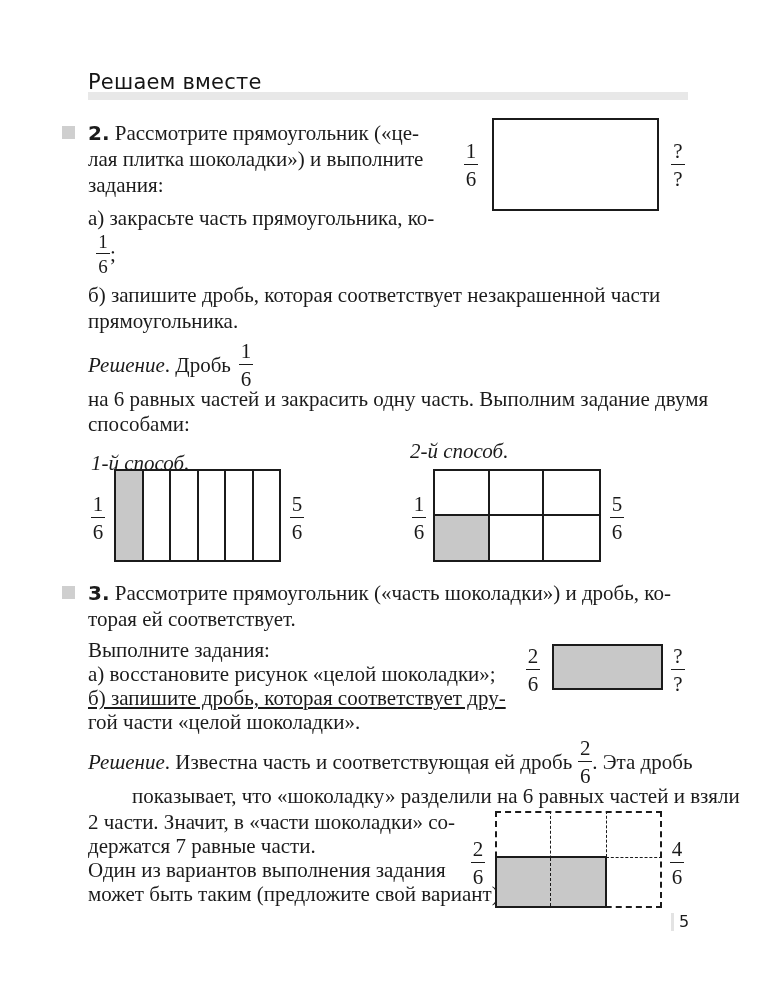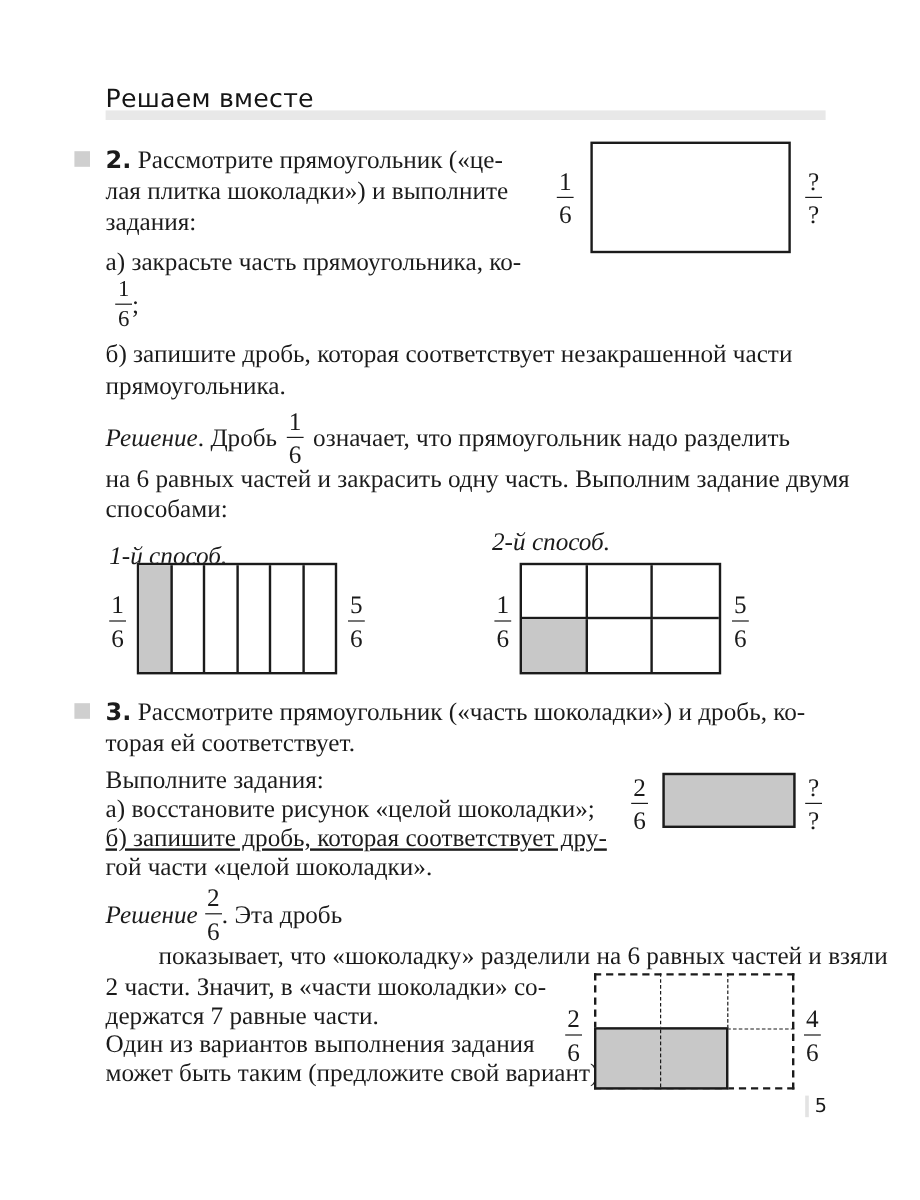--- a/index.html
+++ b/index.html
@@ -62,21 +62,20 @@
 </div>
 
 <div class="abs txt" style="left:88px; top:340px; display:flex; align-items:center;">
   <span class="it">Решение</span>
   <span>. Дробь</span>
   <span class="frac" style="margin:0 8px;">
     <span>1</span>
       <span class="bar"></span>
       <span>6</span>
   </span>
-  <span>означает, что прямоугольник надо разделить</span>
 </div>
 <div class="abs txt" style="left:88px; top:386px;">на 6 равных частей и закрасить одну часть. Выполним задание двумя</div>
 <div class="abs txt" style="left:88px; top:411px;">способами:</div>
 
 <div class="abs txt it" style="left:91px; top:450px;text-align:center;">1-й способ.</div>
 <div class="abs frac" style="left:91px; top:493px;">
   <span>1</span>
     <span class="bar"></span>
     <span>6</span>
 </div>
@@ -132,20 +131,21 @@
 </div>
 <div class="abs box shade" style="left:552px; top:644px; width:111px; height:46px;"></div>
 <div class="abs frac" style="left:671px; top:645px;">
   <span>?</span>
     <span class="bar"></span>
     <span>?</span>
 </div>
 
 <div class="abs txt" style="left:88px; top:737px; display:flex; align-items:center;">
   <span class="it">Решение</span>
+  <span>. Известна часть и соответствующая ей дробь</span>
   <span class="frac" style="margin-left:6px;">
     <span>2</span>
       <span class="bar"></span>
       <span>6</span>
   </span>
   <span>. Эта дробь</span>
 </div>
 <div class="abs txt" style="left:88px; top:783px;margin-left:44px;">показывает, что «шоколадку» разделили на 6 равных частей и взяли</div>
 <div class="abs txt" style="left:88px; top:809px;">2 части. Значит, в «части шоколадки» со-</div>
 <div class="abs txt" style="left:88px; top:833px;">держатся 7 равные части.</div>

